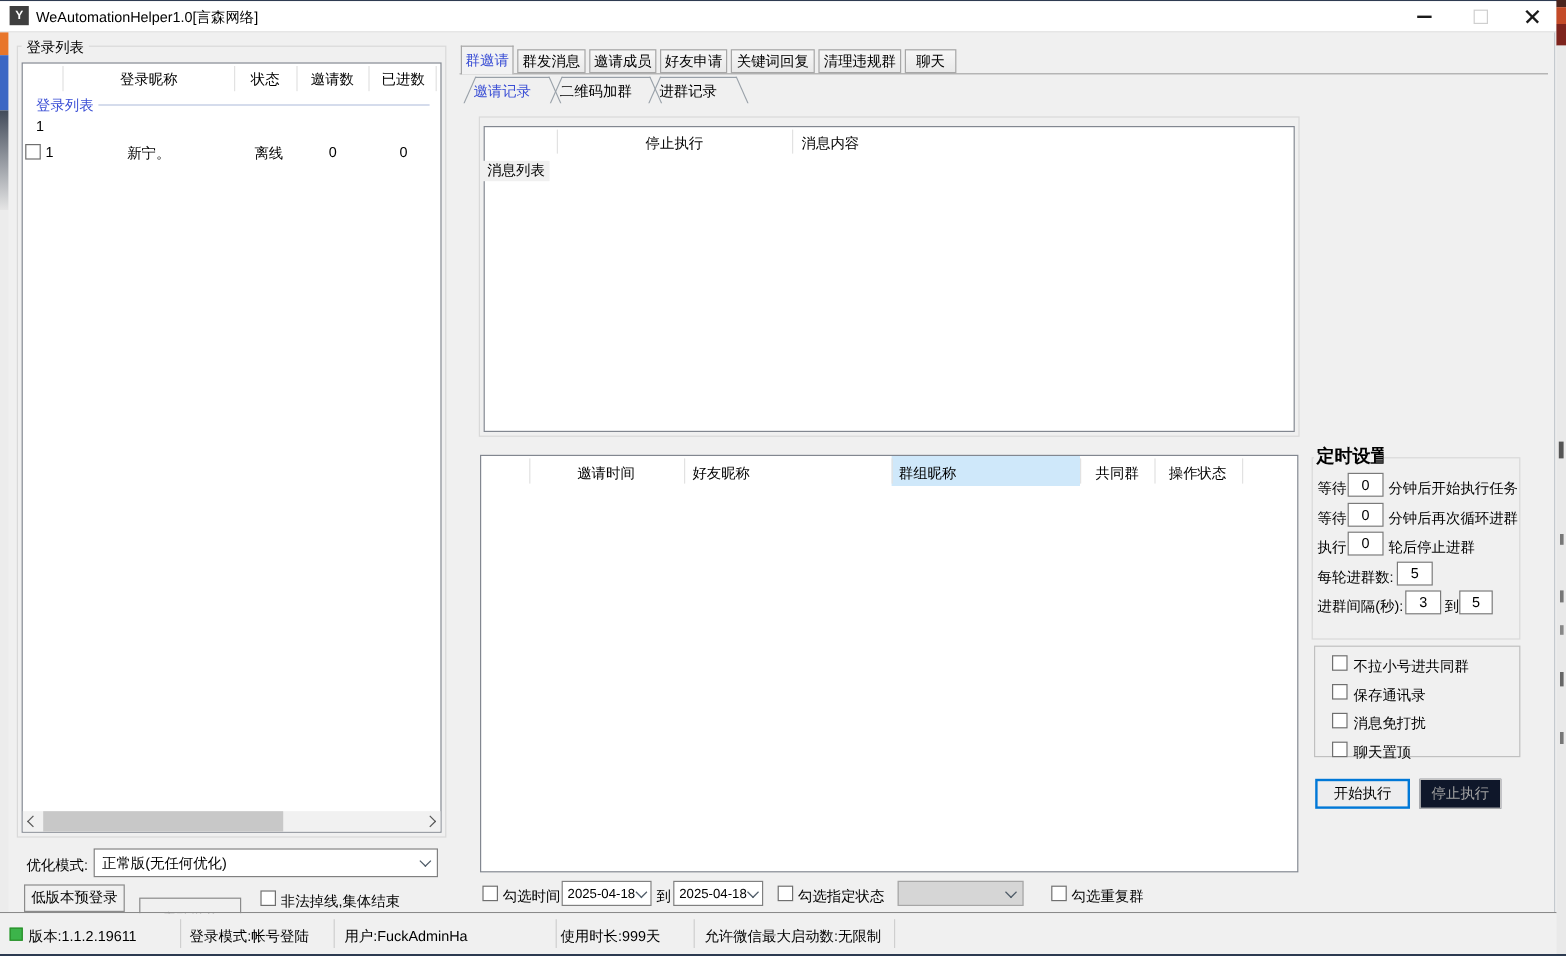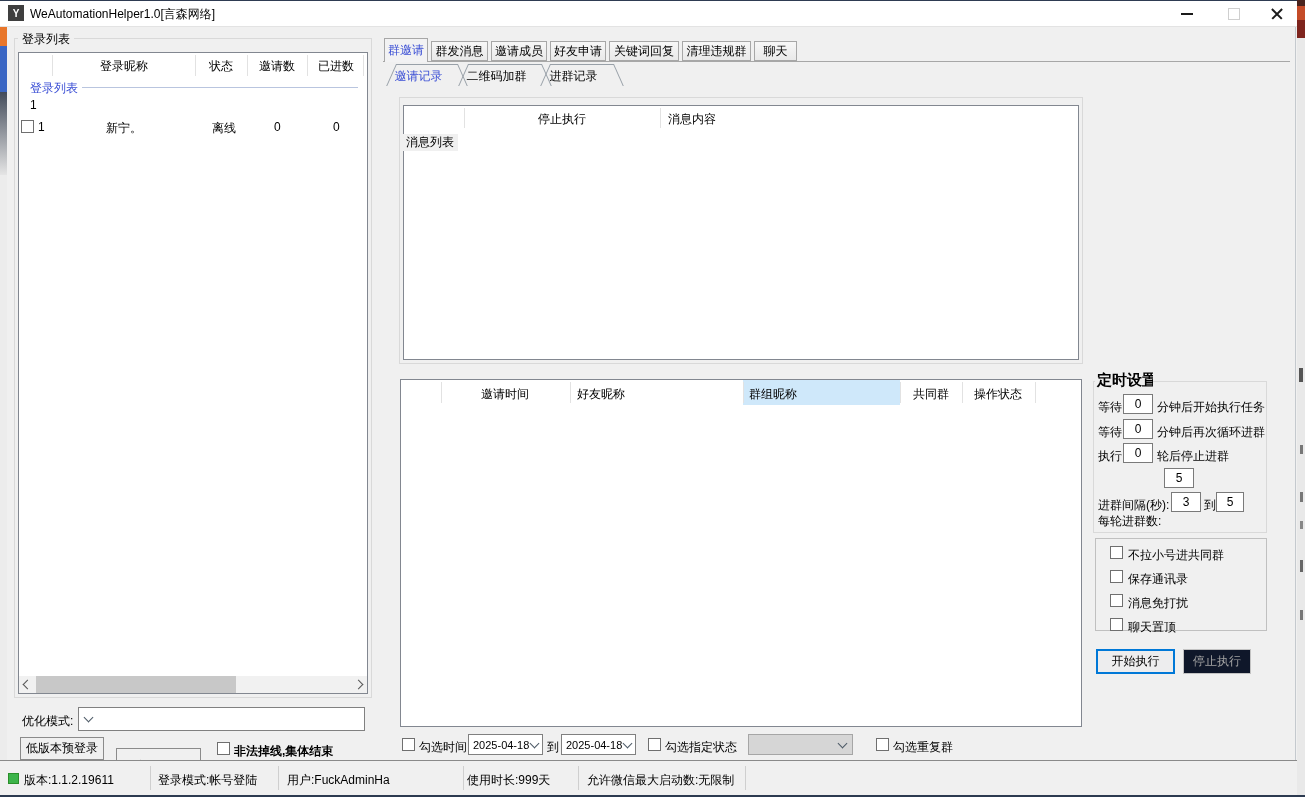--- a/index.html
+++ b/index.html
@@ -128,26 +128,27 @@
 <div class="abs ctr" style="left:19px;top:676px;width:17px;height:17px;">
     <span class="chv chv-left" style="position:static;"></span>
   </div>
 <div class="sbthumb" style="left:36px;top:676px;width:200px;height:17px;"></div>
 <div class="abs ctr" style="left:350px;top:676px;width:17px;height:17px;">
     <span class="chv chv-right" style="position:static;"></span>
   </div>
 
 <div class="txt" style="left:22px;top:713px;">优化模式:</div>
 <div class="combo" style="left:78px;top:707px;width:287px;height:24px;">
+  <span class="val">正常版(无任何优化)</span>
   <span class="chev"></span>
 </div>
 <div class="btn" style="left:20px;top:737px;width:84px;height:23px;">低版本预登录</div>
 <div class="btn" style="left:116px;top:748px;width:85px;height:36px;">启动微信</div>
 <div class="cb" style="left:217px;top:742px;"></div>
-<div class="txt" style="left:234px;top:743px;font-weight:bold;">非法掉线,集体结束</div>
+<div class="txt" style="left:234px;top:743px;">非法掉线,集体结束</div>
 
 <div class="tabline"></div>
 <div class="mtab sel" style="left:384px;width:44px;">群邀请</div>
 <div class="mtab" style="left:431px;width:57px;">群发消息</div>
 <div class="mtab" style="left:491px;width:56px;">邀请成员</div>
 <div class="mtab" style="left:550px;width:56px;">好友申请</div>
 <div class="mtab" style="left:609px;width:70px;">关键词回复</div>
 <div class="mtab" style="left:682px;width:69px;">清理违规群</div>
 <div class="mtab" style="left:754px;width:43px;">聊天</div>
 
@@ -220,21 +221,21 @@
 <div class="txt" style="left:1157px;top:399px;">分钟后开始执行任务</div>
 
 <div class="txt" style="left:1098px;top:424px;">等待</div>
 <input class="tbox" style="left: 1123px; top: 419px; width: 30px; height: 20px;" readonly="" value="0">
 <div class="txt" style="left:1157px;top:424px;">分钟后再次循环进群</div>
 
 <div class="txt" style="left:1098px;top:448px;">执行</div>
 <input class="tbox" style="left: 1123px; top: 443px; width: 30px; height: 20px;" readonly="" value="0">
 <div class="txt" style="left:1157px;top:448px;">轮后停止进群</div>
 
-<div class="txt" style="left:1098px;top:473px;margin-top:40px;">每轮进群数:</div>
+<div class="txt" style="left:1098px;top:473px;">每轮进群数:</div>
 <input class="tbox" style="left: 1164px; top: 468px; width: 30px; height: 20px;" readonly="" value="5">
 
 <div class="txt" style="left:1098px;top:497px;">进群间隔(秒):</div>
 <input class="tbox" style="left: 1171px; top: 492px; width: 30px; height: 20px;" readonly="" value="3">
 <div class="txt" style="left:1204px;top:497px;">到</div>
 <input class="tbox" style="left: 1216px; top: 492px; width: 28px; height: 20px;" readonly="" value="5">
 
 <div class="gb" style="left:1095px;top:538px;width:172px;height:93px;border-color:#c0c0c0;"></div>
 <div class="cb" style="left:1110px;top:546px;"></div>
 <div class="txt" style="left:1128px;top:547px;">不拉小号进共同群</div>

